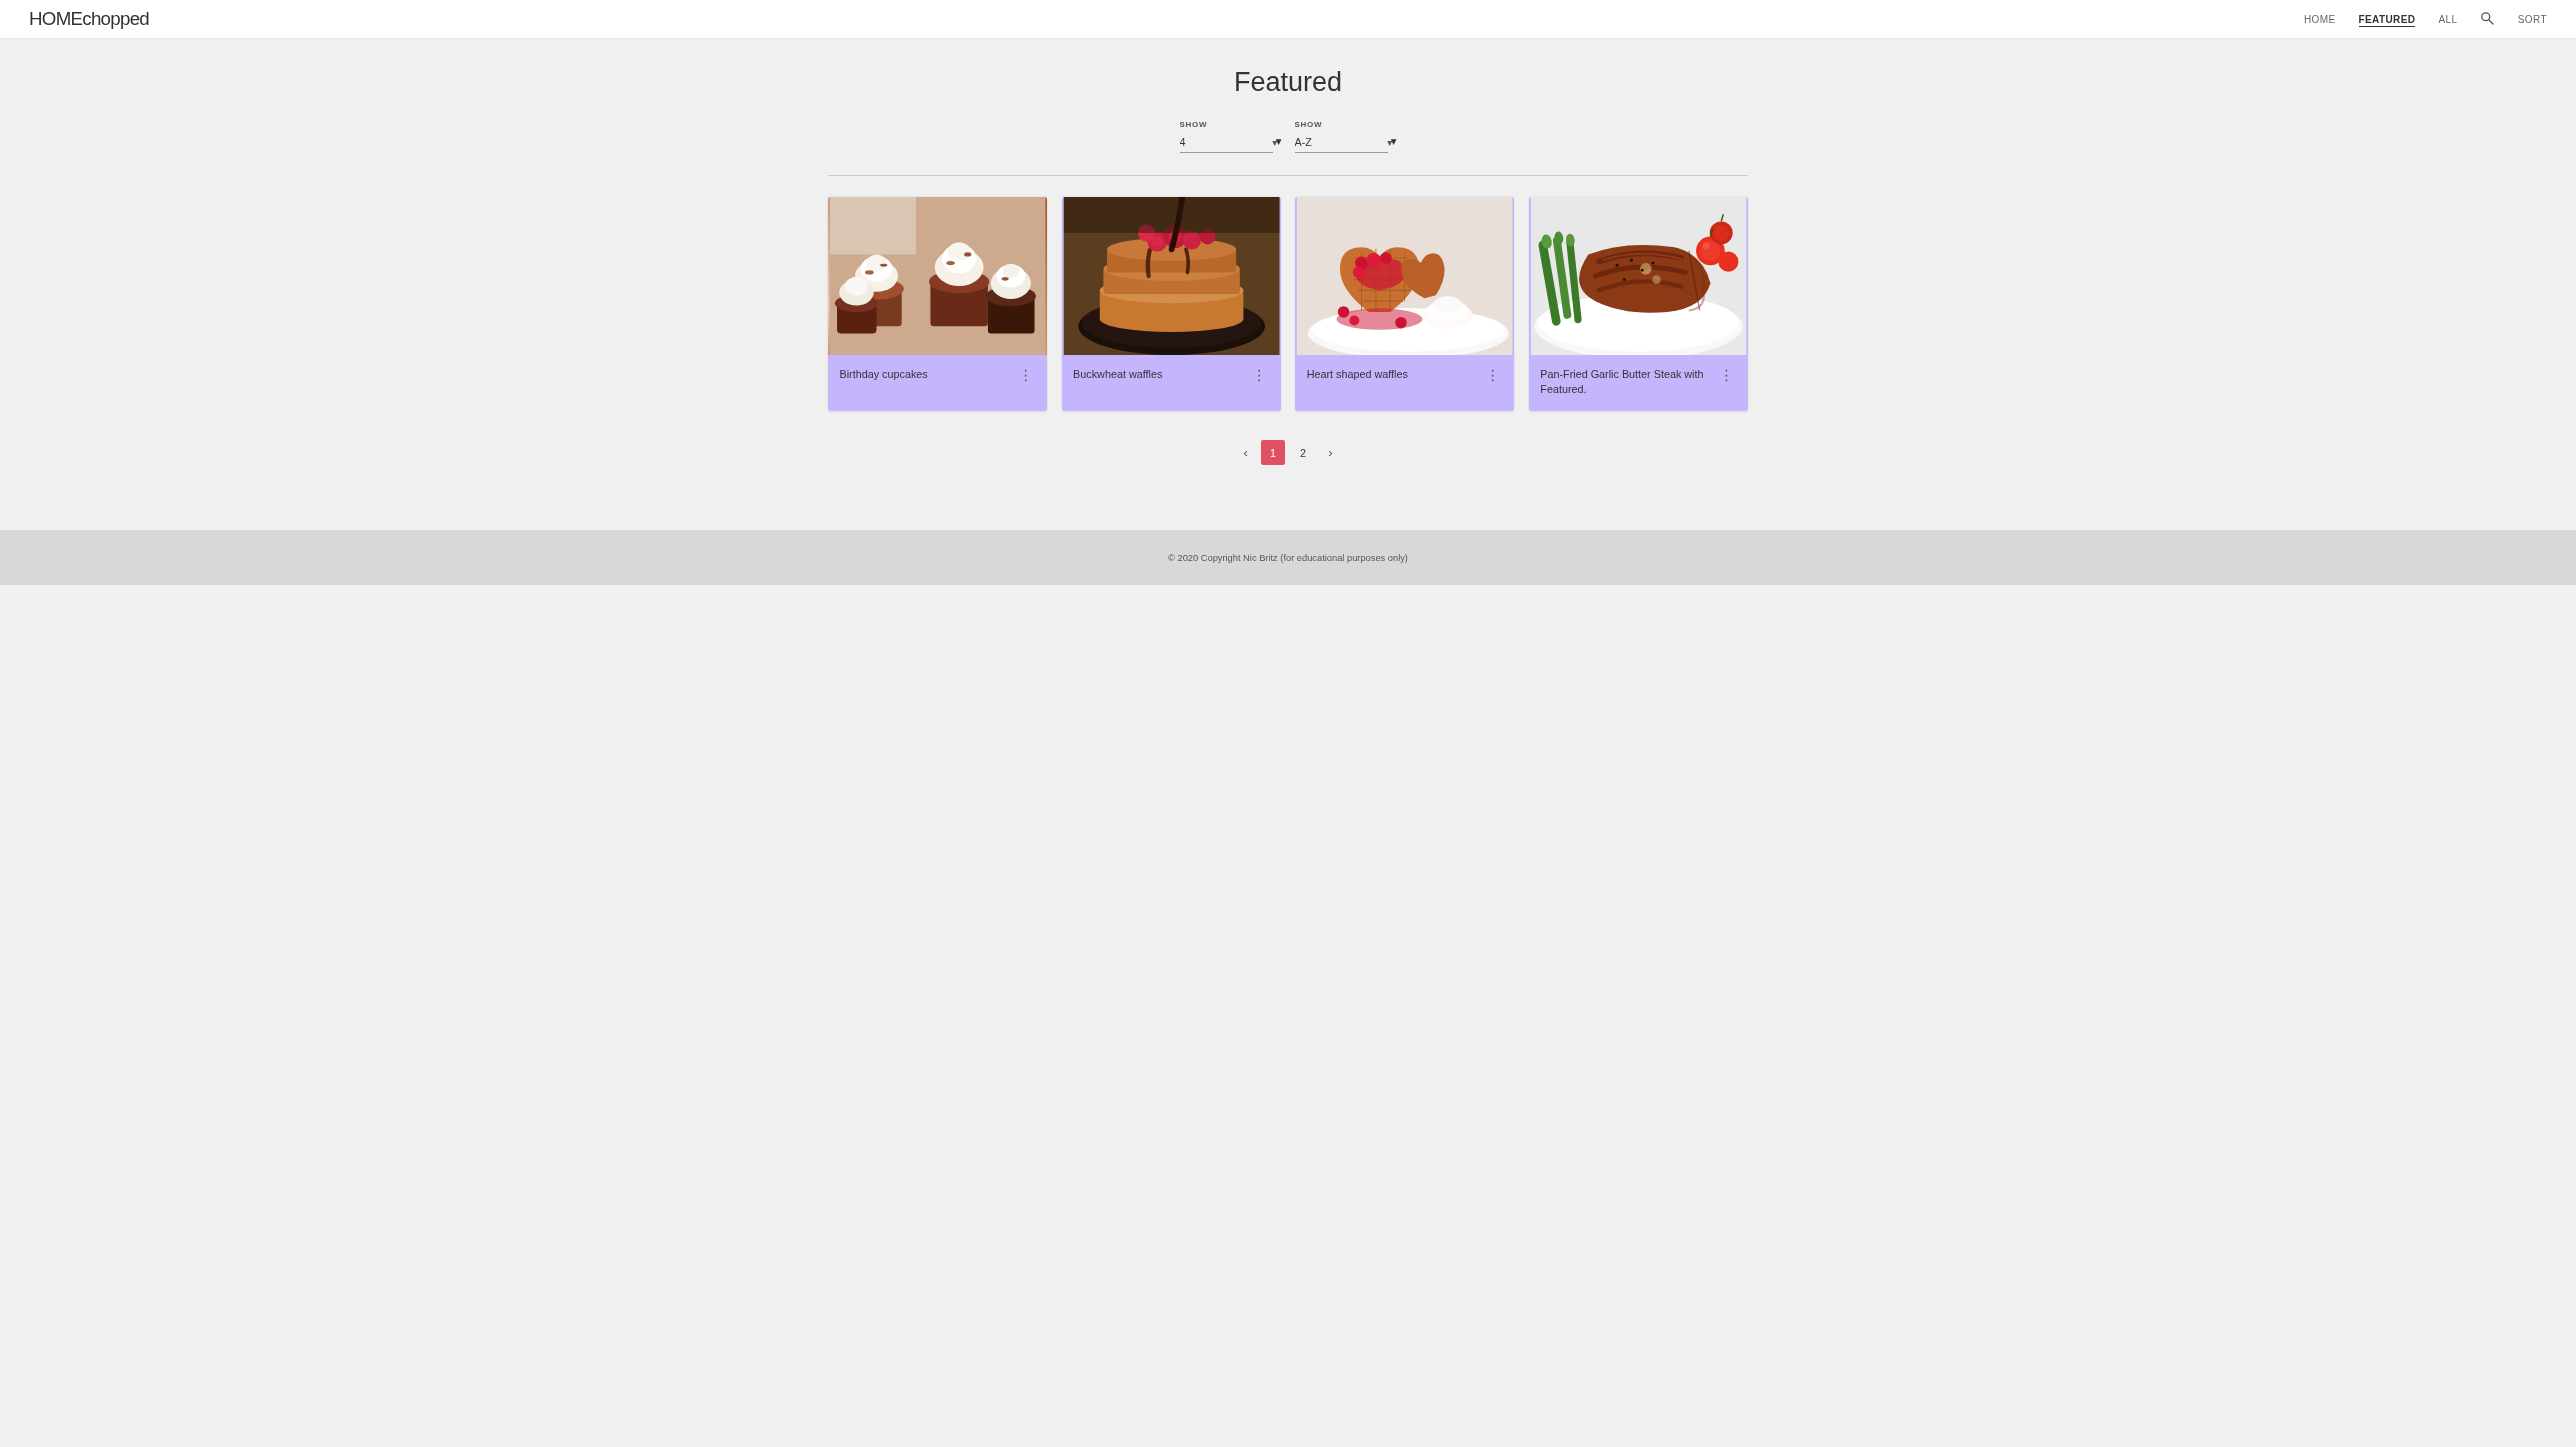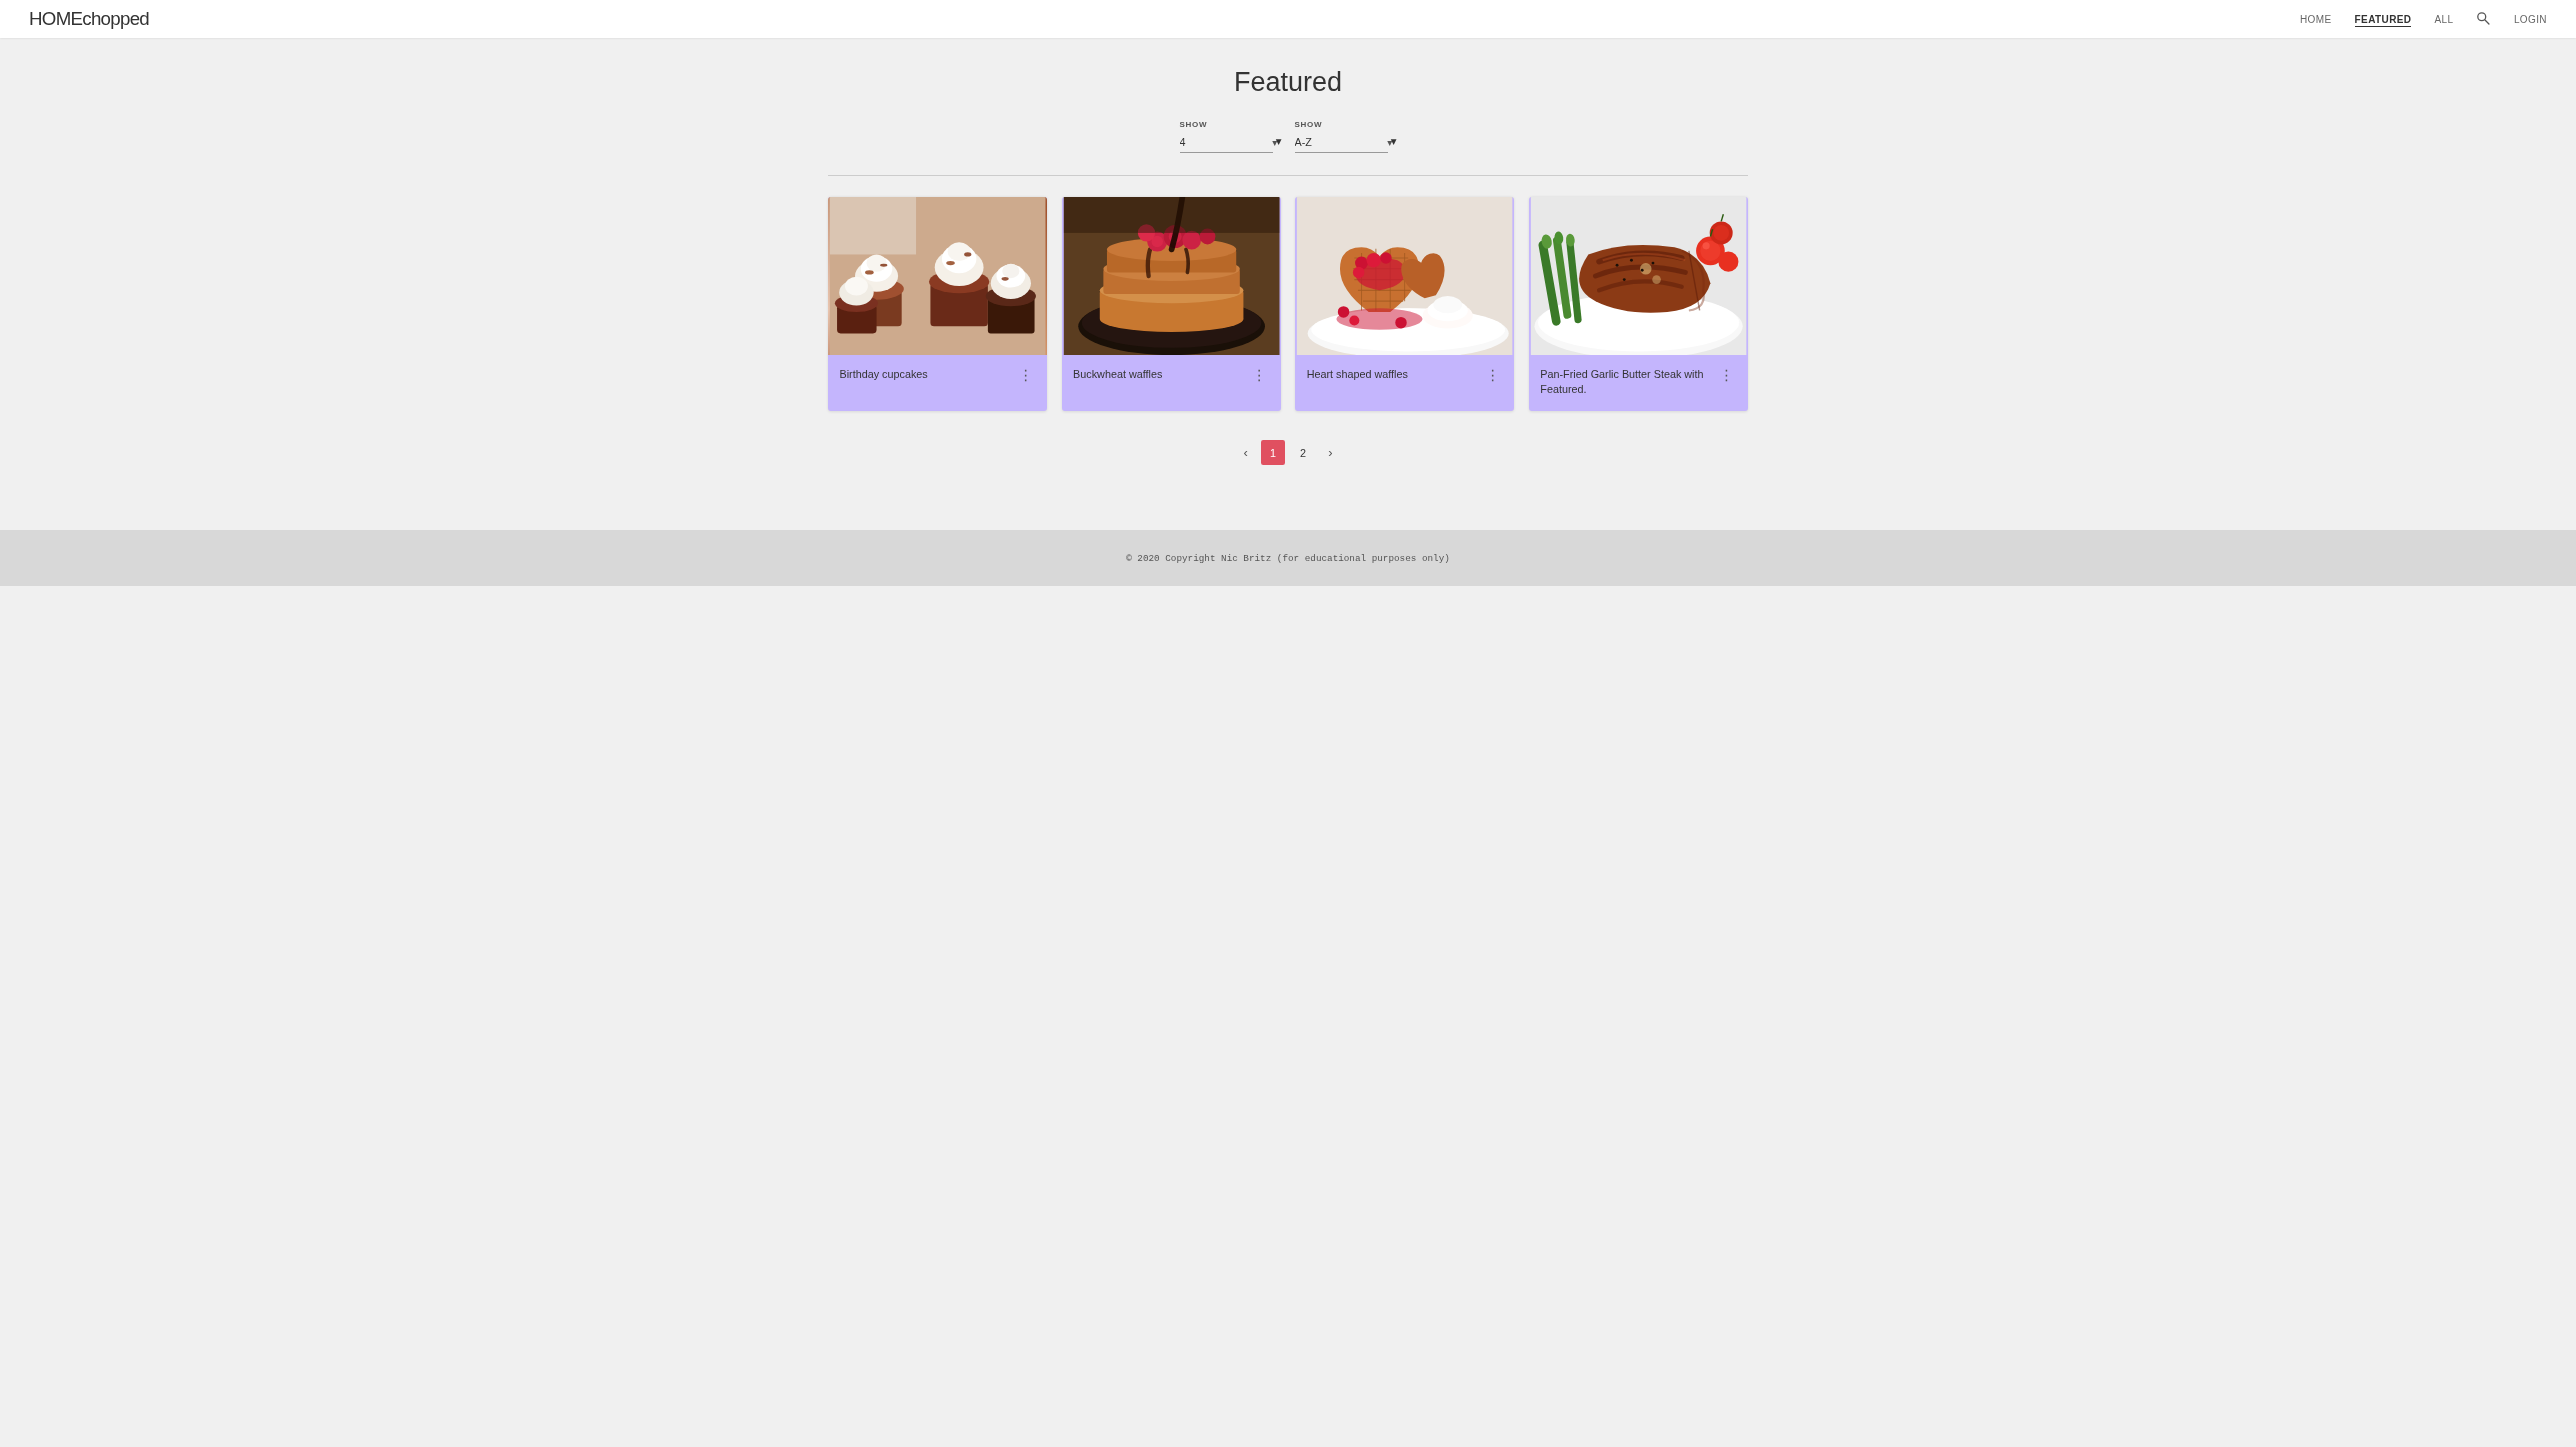--- a/index.html
+++ b/index.html
@@ -188,21 +188,20 @@
     .page-number.active {
       background: #e05060;
       color: #fff;
     }
 
     
     footer {
       background: #d8d8d8;
       padding: 21.6px 0;
       text-align: center;
-      font-family: Liberation Mono, monospace;
     }
     .footer-text {
       font-size: 9.3px;
       color: #555;
     }
 
     
     .food-svg {
       width: 100%;
       height: 158px;
@@ -221,21 +220,21 @@
     <li><a href="#" class="active">FEATURED</a></li>
     <li><a href="#">ALL</a></li>
     <li>
       <a href="#">
         <svg width="14.4" height="14.4" viewBox="0 0 20 20" fill="none" xmlns="http://www.w3.org/2000/svg">
           <circle cx="8" cy="8" r="5.5" stroke="#555" stroke-width="1.8"></circle>
           <line x1="12.5" y1="12.5" x2="18" y2="18" stroke="#555" stroke-width="1.8" stroke-linecap="round"></line>
         </svg>
       </a>
     </li>
-    <li><a href="#">LOGIN</a></li>
+    <li><a href="#">SORT</a></li>
   </ul>
 </nav>
 
 <main>
   <h1 class="page-title">Featured</h1>
 
   <div class="filters">
     <div class="filter-group">
       <span class="filter-label">SHOW</span>
       <div class="filter-select-wrapper">

